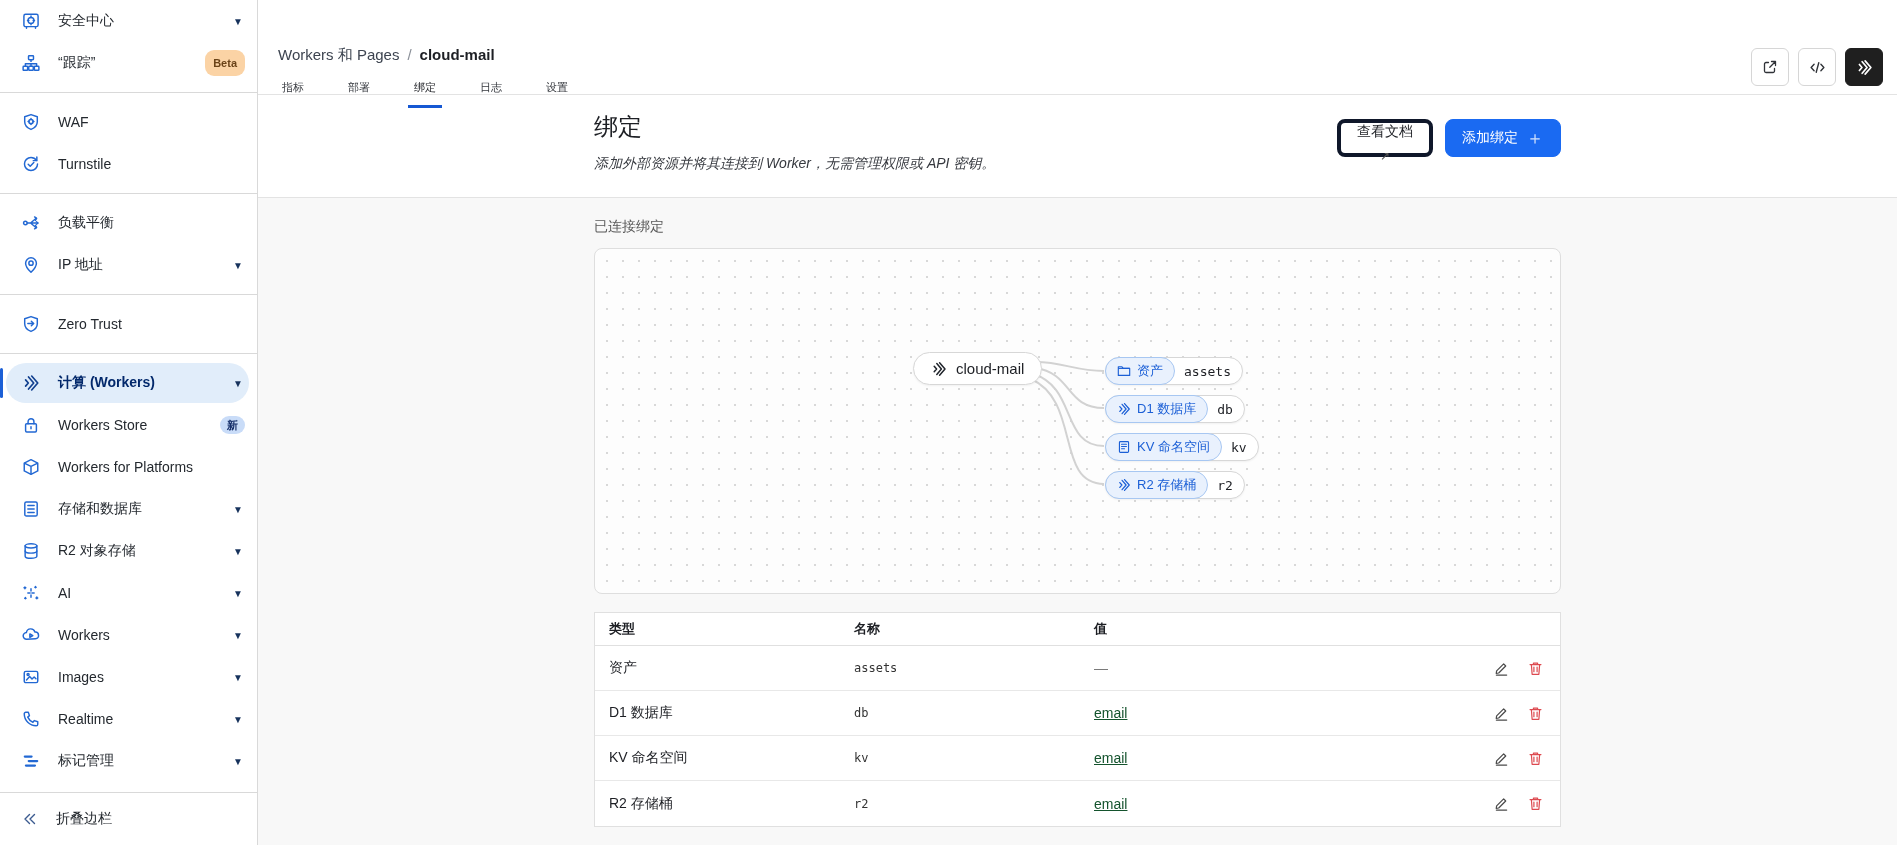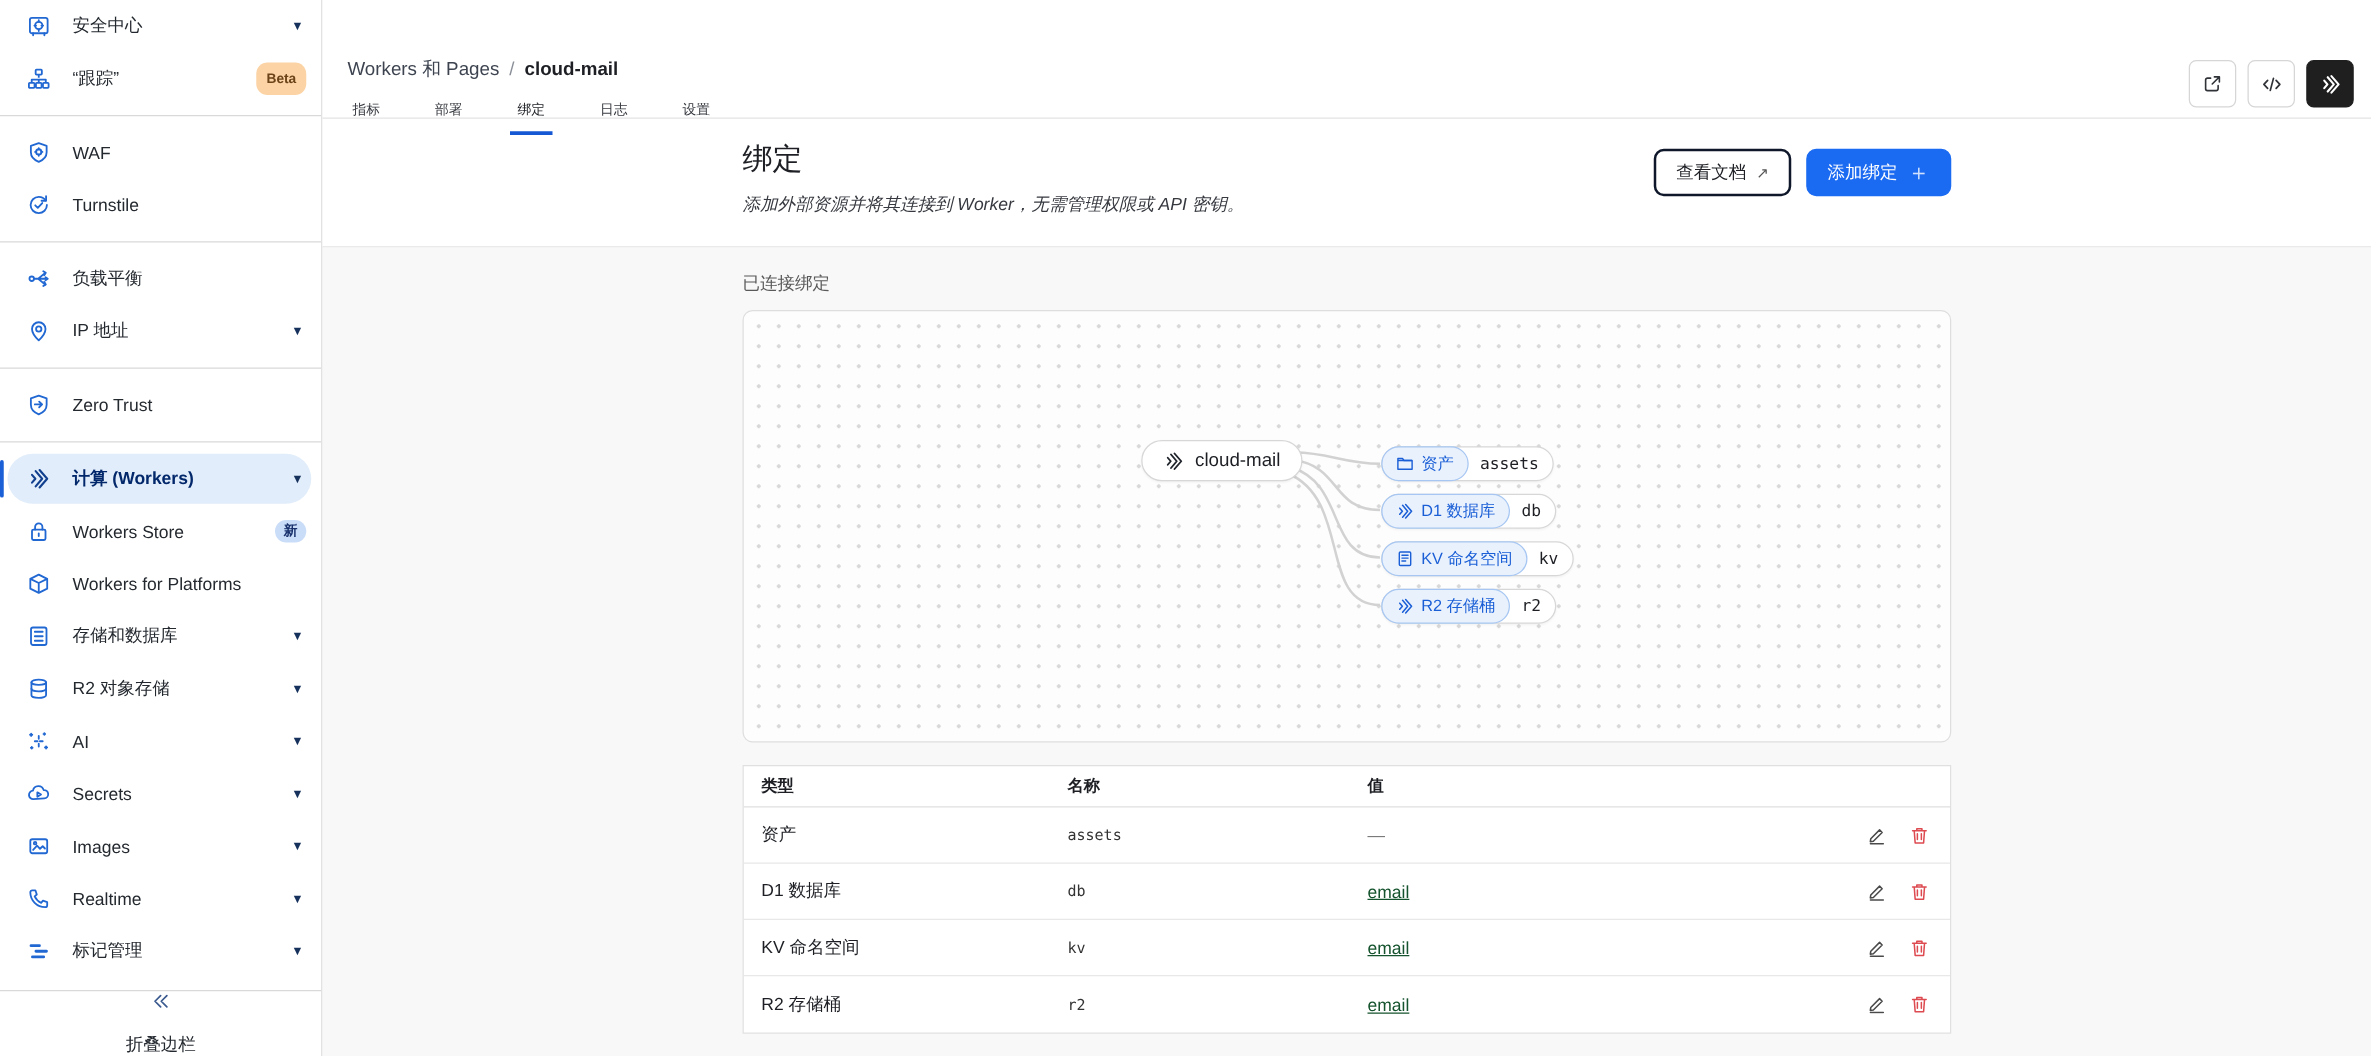--- a/index.html
+++ b/index.html
@@ -38,21 +38,21 @@
   .nav-divider { height:1px; background:#d9d9d9; margin:8px 0; }
   .badge-beta {
     background:#fbd3a5; color:#6b4318; font-size:11px; line-height:18px;
     border-radius:9px; padding:4px 8px; font-weight:bold; margin-left:-6px;
   }
   .badge-new {
     background:#c9dcf8; color:#17306b; font-size:11px; line-height:18px;
     border-radius:9px; padding:0 7px; font-weight:bold; margin-left:-6px;
   }
   .sidebar-bottom { border-top:1px solid #d9d9d9; }
-  .collapse-item { height:52px; display:flex; align-items:center; gap:18px; padding:0 22px; cursor:pointer;flex-direction:column; }
+  .collapse-item { height:52px; display:flex; align-items:center; gap:18px; padding:0 22px; cursor:pointer; }
   .collapse-item .nav-icon { width:16px; height:16px; color:#3b5a8f; }
 
   
   .main { flex:1 1 auto; display:flex; flex-direction:column; height:845px; }
   .top-header {
     height:95px; background:#fff; border-bottom:1px solid #e3e3e3;
     position:relative; padding:14px 0 0 20px; flex:0 0 auto;
   }
   .breadcrumb { font-size:15px; color:#3d4450; display:flex; gap:8px; align-items:baseline; }
   .breadcrumb .crumb-link { color:#3d4450; cursor:pointer;margin-top:32px; }
@@ -77,21 +77,21 @@
   .page-head-strip { background:#fff; border-bottom:1px solid #e3e3e3; flex:0 0 auto; }
   .content-col { width:967px; margin:0 auto; }
   .page-head { display:flex; justify-content:space-between; align-items:flex-start; padding:16px 0 24px; }
   .page-title { font-size:24px; font-weight:400; color:#1d1f24; margin-bottom:12px; }
   .page-desc { font-size:14px; color:#36393f;font-style:italic; }
   .head-buttons { display:flex; gap:12px; margin-top:8px; }
   .btn {
     height:38px; display:inline-flex; align-items:center; gap:8px; padding:0 16px;
     border-radius:8px; font-size:14px; cursor:pointer; white-space:nowrap;
   }
-  .btn-secondary { background:#fff; border:2px solid #0f172a; color:#1d1f24; }
+  .btn-secondary { background:#fff; border:4px solid #0f172a; color:#1d1f24;flex-direction:column; }
   .btn-secondary .ext { color:#555; font-size:12px; }
   .btn-primary { background:#1a6af2; border:1px solid #1a6af2; color:#fff; }
   .btn-primary .plus { color:rgba(255,255,255,.8); font-size:18px; font-weight:400; }
 
   
   .gray-body { background:#f8f8f8; flex:1 1 auto; padding-top:20px; }
   .section-label { font-size:14px; color:#595959; margin-bottom:12px; }
 
   .diagram-box {
     position:relative; width:967px; height:346px; background:#fdfdfd;
@@ -304,21 +304,21 @@
       <span class="caret">▼</span>
     </div>
 
     <div class="nav-item">
       <span class="nav-icon">
         <svg viewBox="0 0 16 16" fill="none" stroke="currentColor" stroke-width="1.3" stroke-linecap="round" stroke-linejoin="round">
             <path d="M4.2 11.8a3 3 0 0 1-.3-6 3.9 3.9 0 0 1 7.6-.4 2.9 2.9 0 0 1 .5 5.9Z"></path>
             <path d="M7 7l2.6 1.6L7 10.2Z"></path>
           </svg>
       </span>
-      <span class="nav-label">Secrets</span>
+      <span class="nav-label">Workers</span>
       <span class="caret">▼</span>
     </div>
 
     <div class="nav-item">
       <span class="nav-icon">
         <svg viewBox="0 0 16 16" fill="none" stroke="currentColor" stroke-width="1.3" stroke-linecap="round" stroke-linejoin="round">
             <rect x="2" y="3" width="12" height="10" rx="1.4"></rect>
             <path d="M4 10.6 6.8 7.6l2.1 2.2 1.9-1.8 1.6 1.6"></path>
             <circle cx="5.4" cy="5.8" r=".9"></circle>
           </svg>

